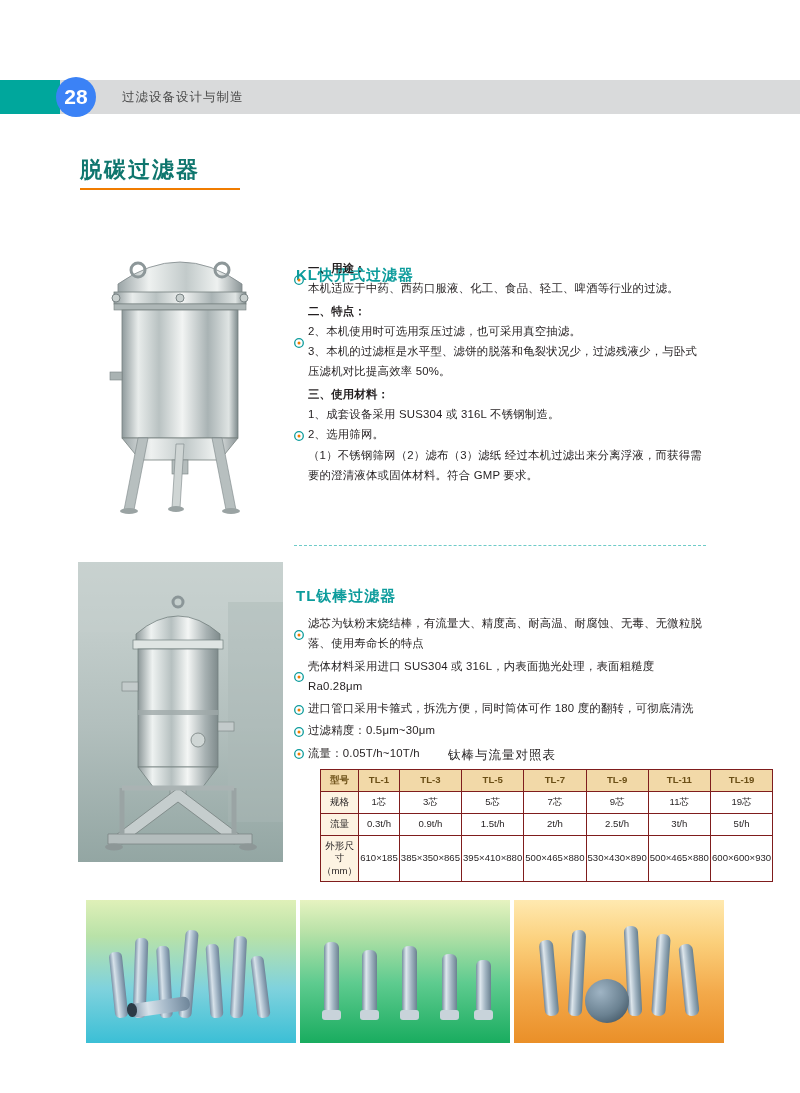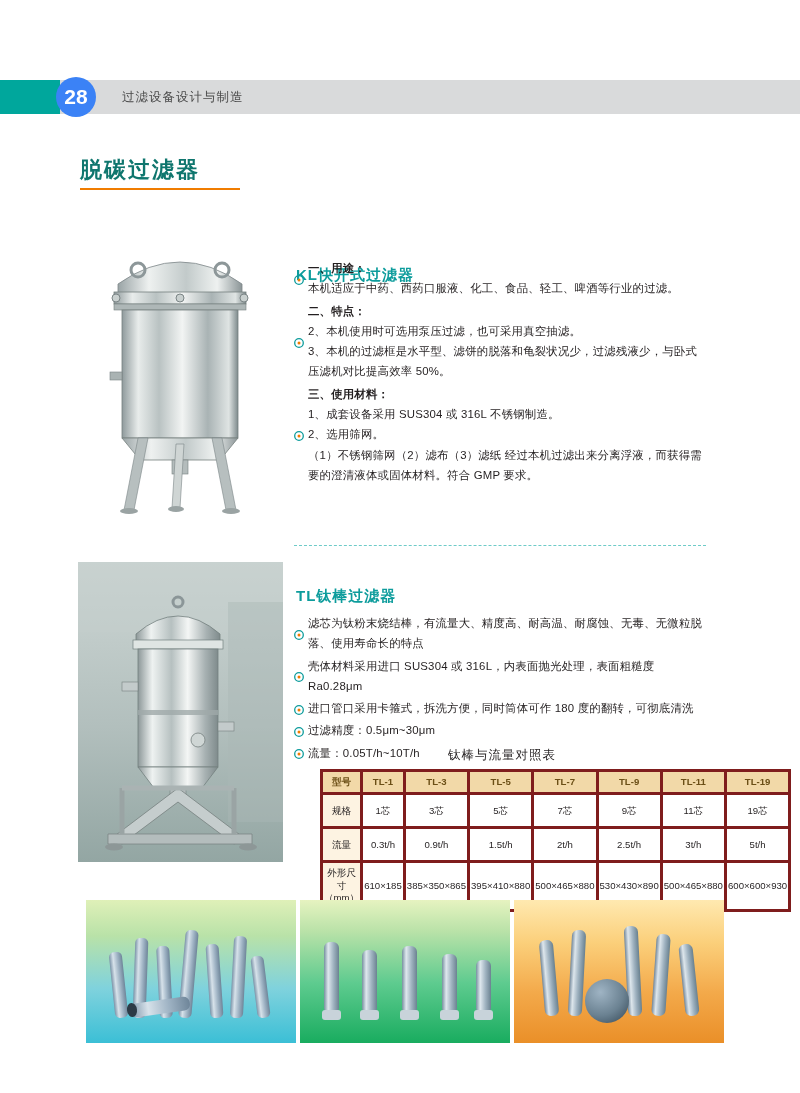--- a/index.html
+++ b/index.html
@@ -137,39 +137,39 @@
   }
   table.spec {
     position: absolute;
     left: 320px; top: 769px;
     width: 384px;
     border-collapse: collapse;
     font-size: 9.6px;
     color: #231f20;
   }
   table.spec td {
-    border: 3px solid #7f1d1d;
+    border: 1px solid #7f1d1d;
     text-align: center;
     vertical-align: middle;
     padding: 4px 1px;
     line-height: 1.3;
     margin-top: 20px;
   }
   table.spec tr.head td {
     background: #f2d9a8;
     font-weight: bold;
     color: #6b4f16;
     height: 22px;
   }
   table.spec td.rowhead {
     background: #fdf3e2;
     width: 56px;
     font-weight: normal;
   }
-  table.spec tr.r2 td, table.spec tr.r3 td { height: 34px; }
+  table.spec tr.r2 td, table.spec tr.r3 td { height: 22px; }
   table.spec tr.r4 td { height: 34px; }
 
   
   .photo {
     position: absolute;
     overflow: hidden;
   }
 
   
   .kl-photo {

